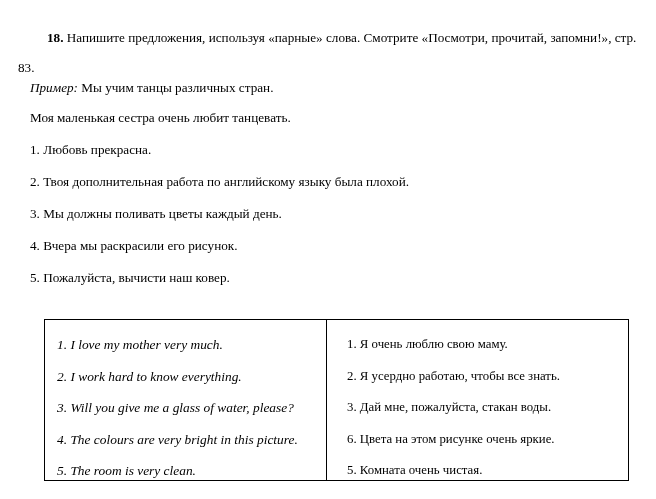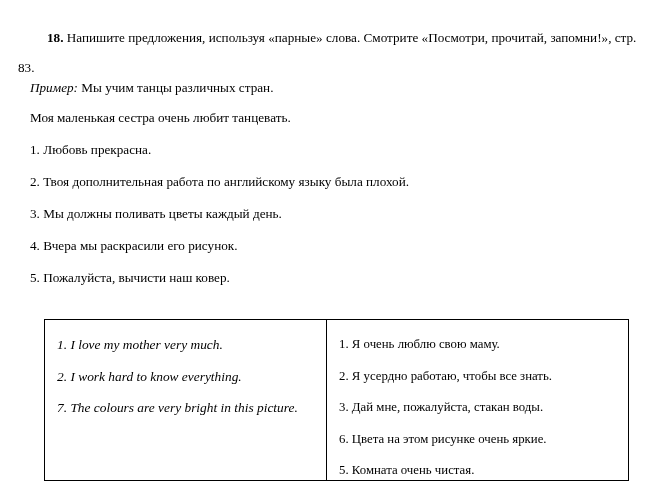--- a/index.html
+++ b/index.html
@@ -81,20 +81,21 @@
     line-height: 31.6px;
     white-space: nowrap;
   }
   .tcol-left .tcell-line {
     font-family: "Liberation Serif", "DejaVu Serif", serif;
     font-style: italic;
     font-size: 13.4px;
   }
   .tcol-right .tcell-line {
     font-size: 12.8px;
+    margin-left: 8px;
   }
 </style>
 </head>
 <body>
 
 <div class="page">
 
   <p class="heading">
     <span class="num">18.</span>
     <span>Напишите предложения, используя «парные» слова. Смотрите «Посмотри, прочитай, запомни!», стр. 83.</span>
@@ -109,21 +110,23 @@
   <div class="body-line" style="top:174px;">2. Твоя дополнительная работа по английскому языку была плохой.</div>
   <div class="body-line" style="top:206px;">3. Мы должны поливать цветы каждый день.</div>
   <div class="body-line" style="top:238px;">4. Вчера мы раскрасили его рисунок.</div>
   <div class="body-line" style="top:270px;">5. Пожалуйста, вычисти наш ковер.</div>
 
   <div class="trans-table">
 
     <div class="tcol tcol-left">
       <div class="tcell-line">1. I love my mother very much.</div>
       <div class="tcell-line">2. I work hard to know everything.</div>
-      <div class="tcell-line">7. The colours are very bright in this picture.</div>
+      <div class="tcell-line">3. Will you give me a glass of water, please?</div>
+      <div class="tcell-line">4. The colours are very bright in this picture.</div>
+      <div class="tcell-line">5. The room is very clean.</div>
     </div>
 
     <div class="tcol tcol-right">
       <div class="tcell-line">1. Я очень люблю свою маму.</div>
       <div class="tcell-line">2. Я усердно работаю, чтобы все знать.</div>
       <div class="tcell-line">3. Дай мне, пожалуйста, стакан воды.</div>
       <div class="tcell-line">6. Цвета на этом рисунке очень яркие.</div>
       <div class="tcell-line">5. Комната очень чистая.</div>
     </div>
 

